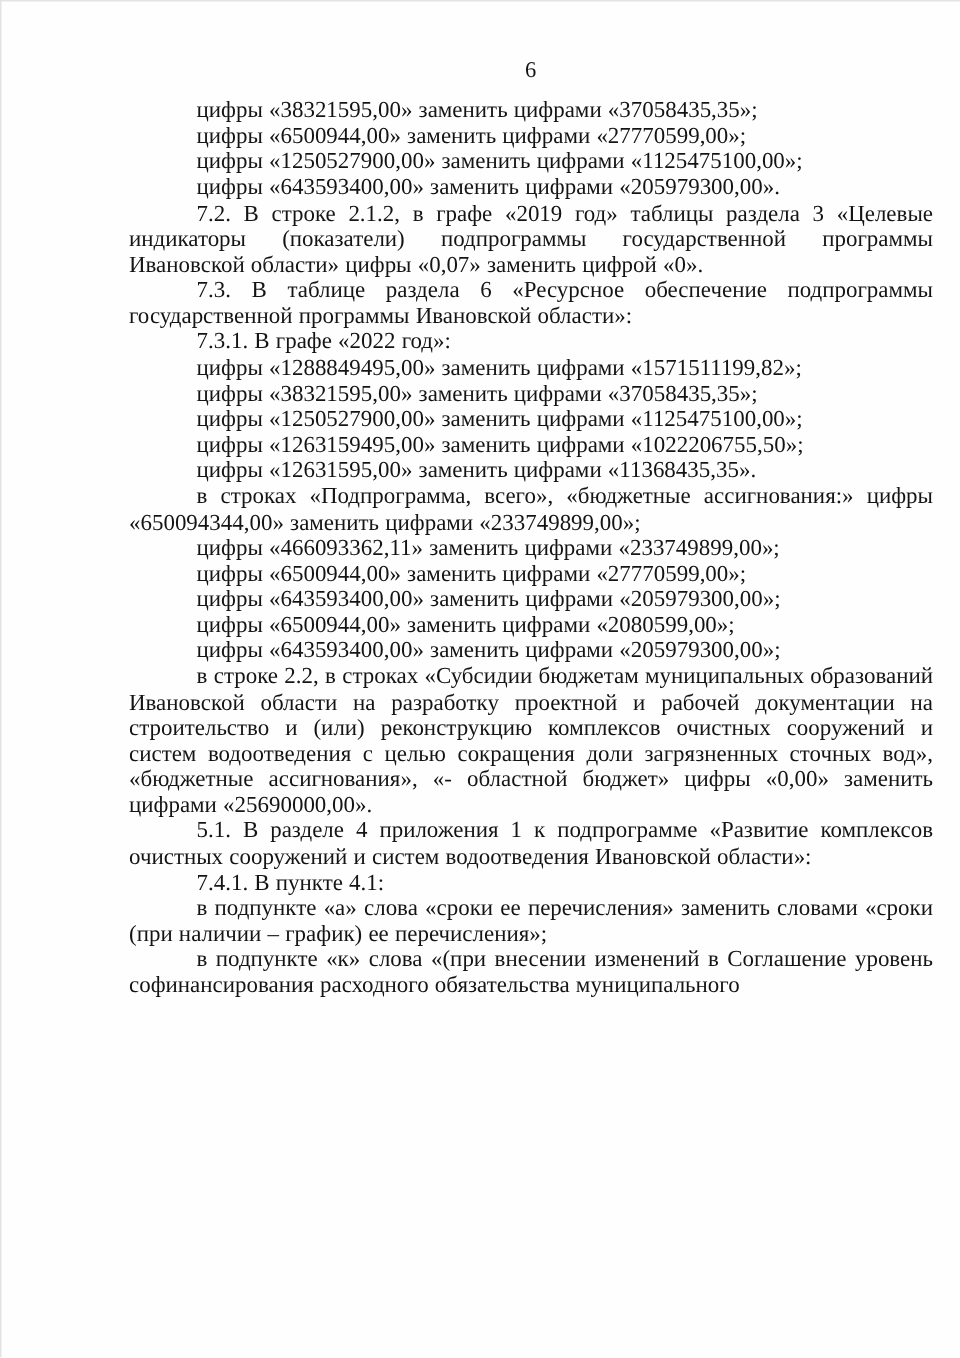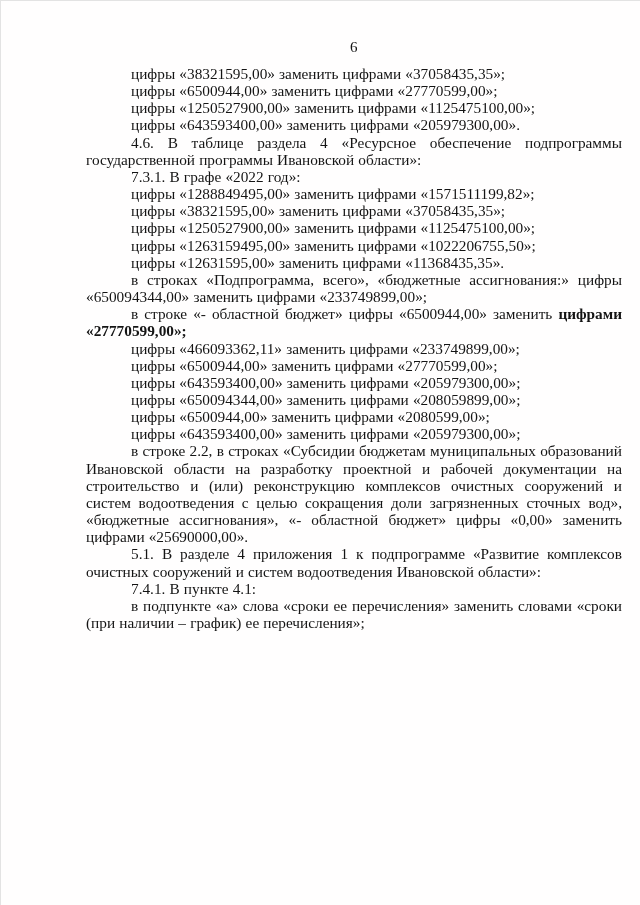--- a/index.html
+++ b/index.html
@@ -50,33 +50,33 @@
 </head>
 <body>
 
 <div class="page">
   <div class="page-number">6</div>
   <div class="content">
       <p class="para"><span>цифры «38321595,00» заменить цифрами «37058435,35»;</span></p>
       <p class="para"><span>цифры «6500944,00» заменить цифрами «27770599,00»;</span></p>
       <p class="para"><span>цифры «1250527900,00» заменить цифрами «1125475100,00»;</span></p>
       <p class="para"><span>цифры «643593400,00» заменить цифрами «205979300,00».</span></p>
-      <p class="para"><span>4.6. В таблице раздела 4 «Ресурсное обеспечение подпрограммы государственной программы Ивановской области»:</span></p>
+      <p class="para"><span>7.2. В строке 2.1.2, в графе «2019 год» таблицы раздела 3 «Целевые индикаторы (показатели) подпрограммы государственной программы Ивановской области» цифры «0,07» заменить цифрой «0».</span></p>
+      <p class="para"><span>7.3. В таблице раздела 6 «Ресурсное обеспечение подпрограммы государственной программы Ивановской области»:</span></p>
       <p class="para"><span>7.3.1. В графе «2022 год»:</span></p>
       <p class="para"><span>цифры «1288849495,00» заменить цифрами «1571511199,82»;</span></p>
       <p class="para"><span>цифры «38321595,00» заменить цифрами «37058435,35»;</span></p>
       <p class="para"><span>цифры «1250527900,00» заменить цифрами «1125475100,00»;</span></p>
       <p class="para"><span>цифры «1263159495,00» заменить цифрами «1022206755,50»;</span></p>
       <p class="para"><span>цифры «12631595,00» заменить цифрами «11368435,35».</span></p>
       <p class="para"><span>в строках «Подпрограмма, всего», «бюджетные ассигнования:» цифры «650094344,00» заменить цифрами «233749899,00»;</span></p>
-      <p class="para"><span>в строке «- областной бюджет» цифры «6500944,00» заменить </span><span class="bold">цифрами «27770599,00»;</span></p>
       <p class="para"><span>цифры «466093362,11» заменить цифрами «233749899,00»;</span></p>
       <p class="para"><span>цифры «6500944,00» заменить цифрами «27770599,00»;</span></p>
       <p class="para"><span>цифры «643593400,00» заменить цифрами «205979300,00»;</span></p>
-      <p class="para"><span>цифры «650094344,00» заменить цифрами «208059899,00»;</span></p>
       <p class="para"><span>цифры «6500944,00» заменить цифрами «2080599,00»;</span></p>
       <p class="para"><span>цифры «643593400,00» заменить цифрами «205979300,00»;</span></p>
       <p class="para"><span>в строке 2.2, в строках «Субсидии бюджетам муниципальных образований Ивановской области на разработку проектной и рабочей документации на строительство и (или) реконструкцию комплексов очистных сооружений и систем водоотведения с целью сокращения доли загрязненных сточных вод», «бюджетные ассигнования», «- областной бюджет» цифры «0,00» заменить цифрами «25690000,00».</span></p>
       <p class="para"><span>5.1. В разделе 4 приложения 1 к подпрограмме «Развитие комплексов очистных сооружений и систем водоотведения Ивановской области»:</span></p>
       <p class="para"><span>7.4.1. В пункте 4.1:</span></p>
       <p class="para"><span>в подпункте «а» слова «сроки ее перечисления» заменить словами «сроки (при наличии – график) ее перечисления»;</span></p>
+      <p class="para"><span>в подпункте «к» слова «(при внесении изменений в Соглашение уровень софинансирования расходного обязательства муниципального</span></p>
     </div>
 </div>
 
 </body></html>

